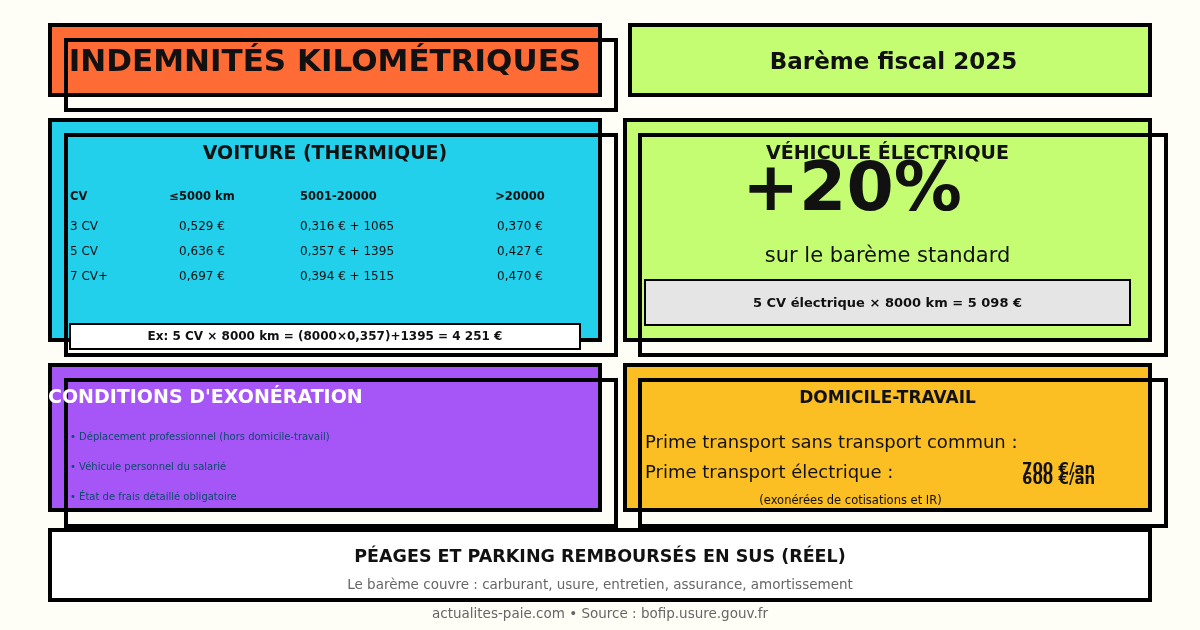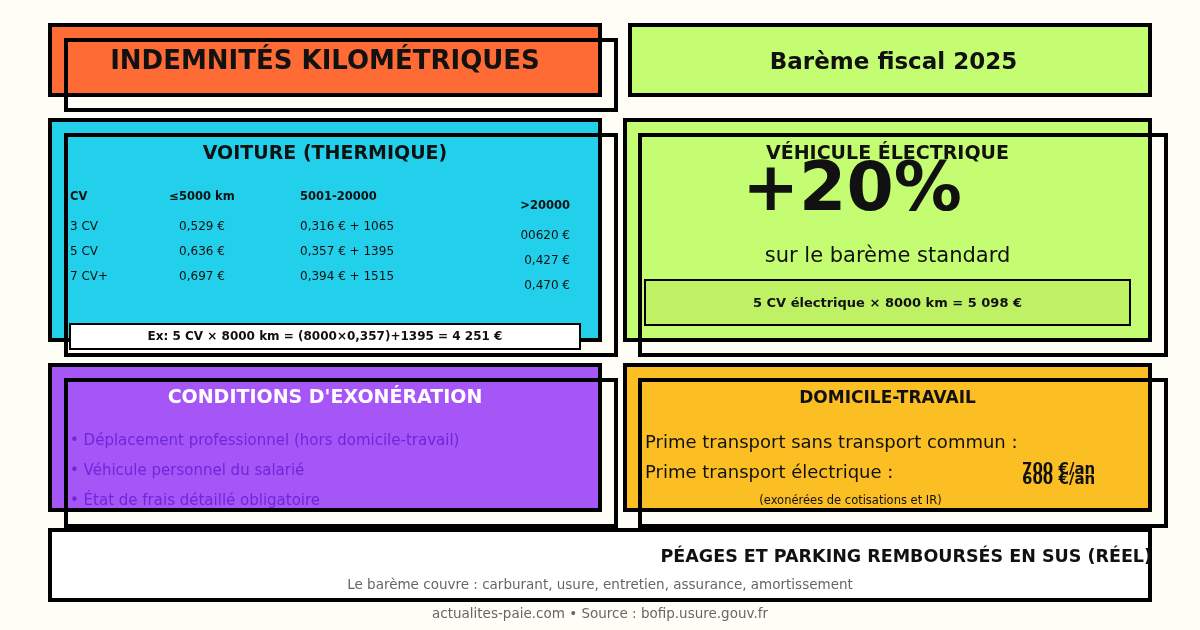--- a/index.html
+++ b/index.html
@@ -5,65 +5,65 @@
   * { box-sizing: border-box; margin: 0; padding: 0; }
   html, body { width: 1200px; height: 630px; overflow: hidden; }
   body { background: #fffef6; position: relative; font-family: "DejaVu Sans", sans-serif; color: #111; }
   .box { position: absolute; border: 4px solid #000; }
   .outline { position: absolute; border: 4px solid #000; background: transparent; pointer-events: none; z-index: 3; }
   .content { position: absolute; z-index: 4; }
 
   
   #t-orange { left: 48px; top: 23px; width: 554px; height: 74px; background: #ff6b35; }
   #t-orange-o { left: 64px; top: 38px; width: 554px; height: 74px; }
-  #t-orange-txt { left: 48px; top: 23px; width: 554px; height: 74px; line-height: 74px; font-size: 26px; font-weight: bold; text-align: center; }
+  #t-orange-txt { left: 48px; top: 23px; width: 554px; height: 74px; line-height: 74px; font-size: 31px; font-weight: bold; text-align: center; }
 
   
   #t-green { left: 628px; top: 23px; width: 524px; height: 74px; background: #c5fd72; }
   #t-green-txt { left: 628px; top: 23px; width: 524px; height: 74px; line-height: 76px; font-size: 23px; font-weight: bold; text-align: center; padding-left: 7px; }
 
   
   #cyan { left: 48px; top: 118px; width: 554px; height: 224px; background: #22d0eb; }
   #cyan-o { left: 64px; top: 133px; width: 554px; height: 224px; }
   #cyan-title { left: 48px; top: 141px; width: 554px; font-size: 19px; font-weight: bold; text-align: center; }
   .tbl { position: absolute; z-index: 4; left: 70px; width: 520px; font-size: 12px; }
   .tbl .row { position: absolute; left: 0; width: 520px; height: 20px; }
   .tbl .c { position: absolute; top: 0; }
   .tbl .c0 { left: 0; }
   .tbl .c1 { left: 82px; width: 100px; text-align: center; }
   .tbl .c2 { left: 230px; width: 140px; text-align: left; }
-  .tbl .c3 { left: 400px; width: 100px; text-align: right; margin-top: 9px; }
+  .tbl .c3 { left: 400px; width: 100px; text-align: center; }
   .tbl .hdr { font-weight: bold; font-size: 11.5px; }
   #cyan-ex { left: 69px; top: 299px; width: 512px; height: 27px; background: #fff; border: 2px solid #000; font-size: 12px; font-weight: bold; text-align: center; line-height: 23px; margin-top: 24px; }
 
   
   #green { left: 623px; top: 118px; width: 529px; height: 224px; background: #c5fd72; }
   #green-o { left: 638px; top: 133px; width: 530px; height: 224px; }
   #ev-title { left: 623px; top: 141px; width: 529px; font-size: 19px; font-weight: bold; text-align: center; }
   #ev-pct { left: 623px; top: 147px; width: 458px; font-size: 68px; font-weight: bold; text-align: center; line-height: 80px; }
   #ev-sub { left: 623px; top: 243px; width: 529px; font-size: 21px; text-align: center; }
-  #ev-ex { left: 644px; top: 279px; width: 487px; height: 47px; background: #bef264; border: 2px solid #000; font-size: 13px; font-weight: bold; text-align: center; line-height: 43px; }
+  #ev-ex { left: 644px; top: 279px; width: 487px; height: 47px; background: #e5e5e5; border: 2px solid #000; font-size: 13px; font-weight: bold; text-align: center; line-height: 43px; }
 
   
   #purple { left: 48px; top: 363px; width: 554px; height: 149px; background: #a655f6; }
   #purple-o { left: 64px; top: 378px; width: 554px; height: 150px; }
-  #purple-title { left: 48px; top: 385px; width: 554px; font-size: 19px; font-weight: bold; color: #fff; text-align: center; }
-  .bullet { position: absolute; z-index: 4; left: 70px; font-size: 15px; color: #6d28d9; }
+  #purple-title { left: 48px; top: 385px; width: 554px; font-size: 19px; font-weight: bold; color: #fff; }
+  .bullet { position: absolute; z-index: 4; left: 70px; font-size: 10px; color: #0c4a6e; }
 
   
   #yellow { left: 623px; top: 363px; width: 529px; height: 149px; background: #fbbf24; }
   #yellow-o { left: 638px; top: 378px; width: 530px; height: 150px; }
   #yellow-title { left: 623px; top: 387px; width: 529px; font-size: 17px; font-weight: bold; text-align: center; }
   .prime-l { position: absolute; z-index: 4; left: 645px; font-size: 18px; }
   .prime-v { position: absolute; z-index: 4; left: 1022px; font-size: 15px; font-weight: bold; }
   #yellow-note { left: 623px; top: 493px; width: 455px; font-size: 11.5px; text-align: center; }
 
   
   #bottom { left: 48px; top: 528px; width: 1104px; height: 74px; background: #fff; }
-  #bottom-title { left: 48px; top: 546px; width: 1104px; font-size: 17.5px; font-weight: bold; text-align: right; }
+  #bottom-title { left: 48px; top: 546px; width: 1104px; font-size: 17.5px; font-weight: bold; text-align: center; }
   #bottom-sub { left: 48px; top: 576px; width: 1104px; font-size: 13.5px; color: #666; text-align: center; }
   #footer { left: 0; top: 605px; width: 1200px; font-size: 13.5px; color: #666; text-align: center; }
 </style>
 </head>
 <body>
 
 <div class="box" id="t-orange"></div>
 <div class="outline" id="t-orange-o"></div>
 <div class="content" id="t-orange-txt">INDEMNITÉS KILOMÉTRIQUES</div>
 
@@ -77,21 +77,21 @@
   <div class="row hdr" style="top:0;">
     <span class="c c0">CV</span>
     <span class="c c1">≤5000 km</span>
     <span class="c c2">5001-20000</span>
     <span class="c c3">&gt;20000</span>
   </div>
   <div class="row" style="top:30px;">
     <span class="c c0">3 CV</span>
     <span class="c c1">0,529 €</span>
     <span class="c c2">0,316 € + 1065</span>
-    <span class="c c3">00620 €</span>
+    <span class="c c3">0,370 €</span>
   </div>
   <div class="row" style="top:55px;">
     <span class="c c0">5 CV</span>
     <span class="c c1">0,636 €</span>
     <span class="c c2">0,357 € + 1395</span>
     <span class="c c3">0,427 €</span>
   </div>
   <div class="row" style="top:80px;">
     <span class="c c0">7 CV+</span>
     <span class="c c1">0,697 €</span>

